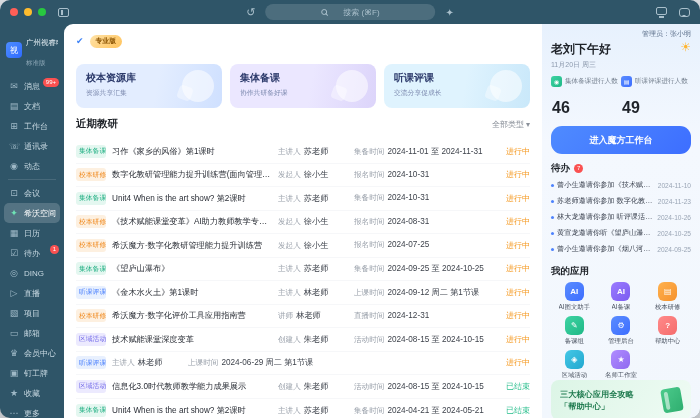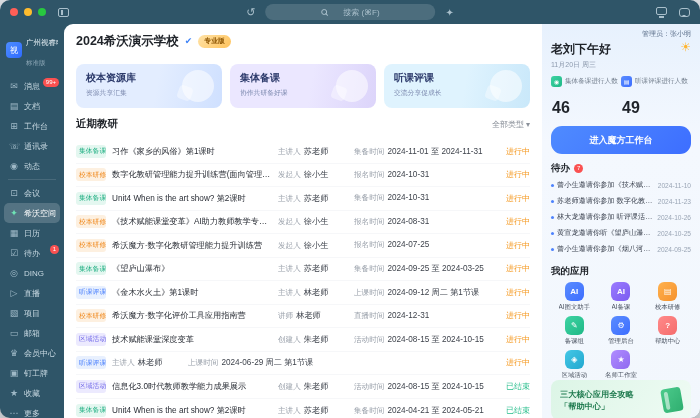--- a/index.html
+++ b/index.html
@@ -250,21 +250,20 @@
             <span class="si-icon">⋯</span>
             <span class="si-label">更多</span>
 
           </div>
         </div>
     </div>
 
     <div class="content">
       <div class="main">
         <div class="main-header">
-          <span class="page-title">2024希沃演示学校</span>
           <span class="v-seal">✔</span>
           <span class="pro-badge">专业版</span>
         </div>
 
         <div class="cards">
 
             <div class="card blue">
               <div class="card-title">校本资源库</div>
               <div class="card-sub">资源共享汇集</div>
             </div>
@@ -327,21 +326,21 @@
               <span class="r-title">希沃魔方·数字化教研管理能力提升训练营</span>
               <span class="r-person"><i>发起人</i><b>徐小生</b></span>
               <span class="r-time"><i>报名时间</i><b>2024-07-25</b></span>
               <span class="r-status orange">进行中</span>
             </div>
 
             <div class="row">
               <span class="tag green">集体备课</span>
               <span class="r-title">《望庐山瀑布》</span>
               <span class="r-person"><i>主讲人</i><b>苏老师</b></span>
-              <span class="r-time"><i>集备时间</i><b>2024-09-25 至 2024-03-25</b></span>
+              <span class="r-time"><i>集备时间</i><b>2024-09-25 至 2024-10-25</b></span>
               <span class="r-status orange">进行中</span>
             </div>
 
             <div class="row">
               <span class="tag blue">听课评课</span>
               <span class="r-title">《金木水火土》第1课时</span>
               <span class="r-person"><i>主讲人</i><b>林老师</b></span>
               <span class="r-time"><i>上课时间</i><b>2024-09-12 周二 第1节课</b></span>
               <span class="r-status orange">进行中</span>
             </div>

